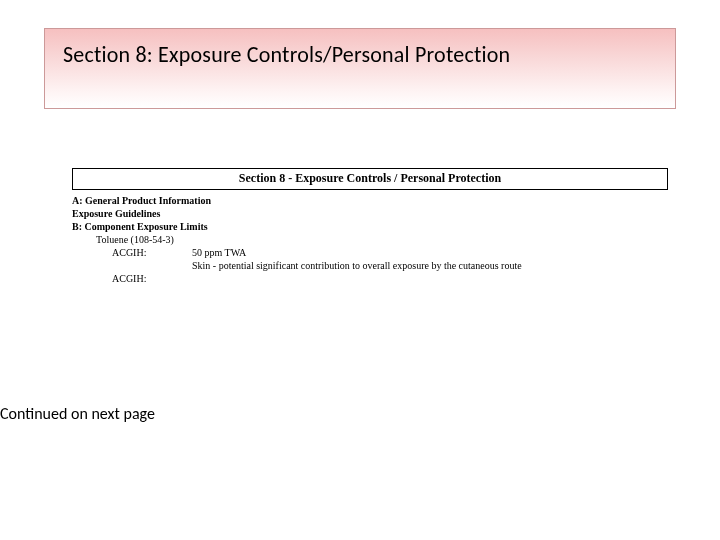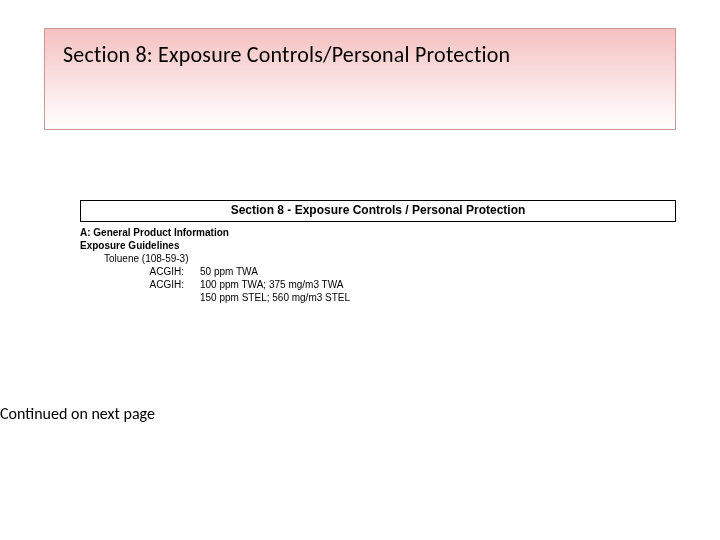--- a/index.html
+++ b/index.html
@@ -8,57 +8,55 @@
     height: 540px;
     background: #fff;
     font-family: Calibri, Arial, sans-serif;
     position: relative;
   }
   .title-banner {
     position: absolute;
     left: 44px;
     top: 28px;
     width: 632px;
-    height: 102px;
+    height: 81px;
     border: 1px solid #c99;
     background: linear-gradient(to bottom, #f6c0c0 0%, #f9dada 40%, #fef4f4 80%, #ffffff 100%);
     display: flex;
     align-items: flex-start;
     padding: 12px 18px 16px 18px;
   }
   .title-banner span {
     font-size: 22px;
     color: #000;
     letter-spacing: 0.2px;
   }
   .sds-block {
     position: absolute;
-    left: 80px;
+    left: 72px;
     top: 168px;
     width: 596px;
-    font-family: Liberation Sans, sans-serif;
+    font-family: Liberation Serif, serif;
     font-size: 10px;
     line-height: 1.3;
     color: #000;
-    margin-top: 32px;
   }
   .sds-header-box {
     border: 1px solid #000;
     text-align: center;
     font-weight: bold;
     font-size: 12px;
     padding: 2px 0;
     margin-bottom: 4px;
     background: #fff;
   }
   .row { display: flex; }
   .bold { font-weight: bold; }
   .lbl-col {
     width: 80px;
-    text-align: right;
     padding-right: 16px;
     flex-shrink: 0;
   }
   .val-col { flex: 1; }
   .indent-1 { padding-left: 24px; }
   .indent-2 { padding-left: 40px; }
   .continued {
     position: absolute;
     left: 0;
     width: 720px;
@@ -75,32 +73,32 @@
   <span>Section 8: Exposure Controls/Personal Protection</span>
 </div>
 
 <div class="sds-block">
   <div class="sds-header-box">Section 8 - Exposure Controls / Personal Protection</div>
 
   <div class="bold">A: General Product Information</div>
 
   <div class="bold">Exposure Guidelines</div>
 
-  <div class="indent-1">Toluene  (108-59-3)</div>
+  <div class="bold">B: Component Exposure Limits</div>
+  <div class="indent-1">Toluene  (108-54-3)</div>
 
   <div class="row indent-2">
     <div class="lbl-col">ACGIH:</div>
     <div class="val-col">50 ppm TWA</div>
   </div>
   <div class="row indent-2">
     <div class="lbl-col"></div>
+    <div class="val-col">Skin - potential significant contribution to overall exposure by the cutaneous route</div>
   </div>
   <div class="row indent-2">
     <div class="lbl-col">ACGIH:</div>
-    <div class="val-col">100 ppm TWA; 375 mg/m3 TWA</div>
   </div>
   <div class="row indent-2">
     <div class="lbl-col"></div>
-    <div class="val-col">150 ppm STEL; 560 mg/m3 STEL</div>
   </div>
 </div>
 
 <div class="continued">Continued on next page</div>
 
 </body></html>

